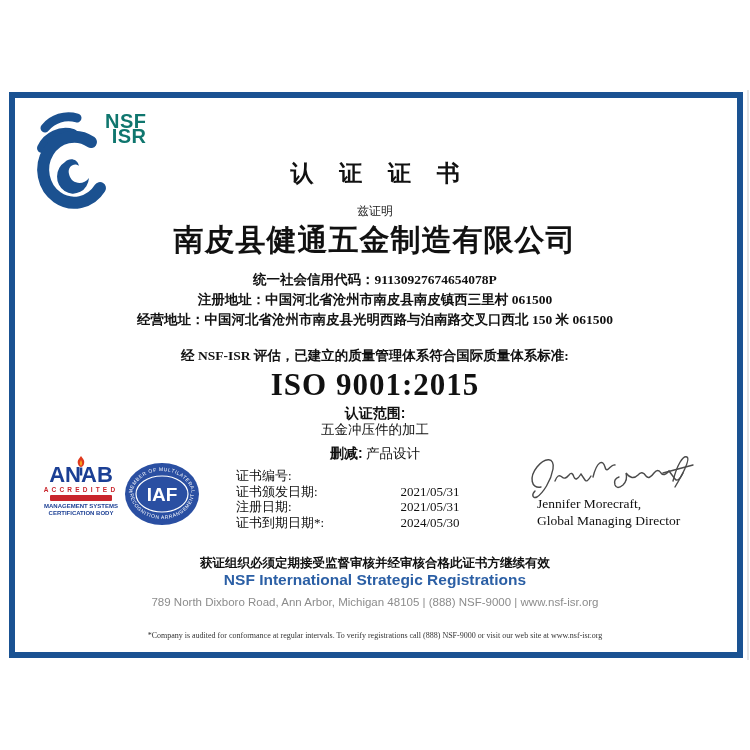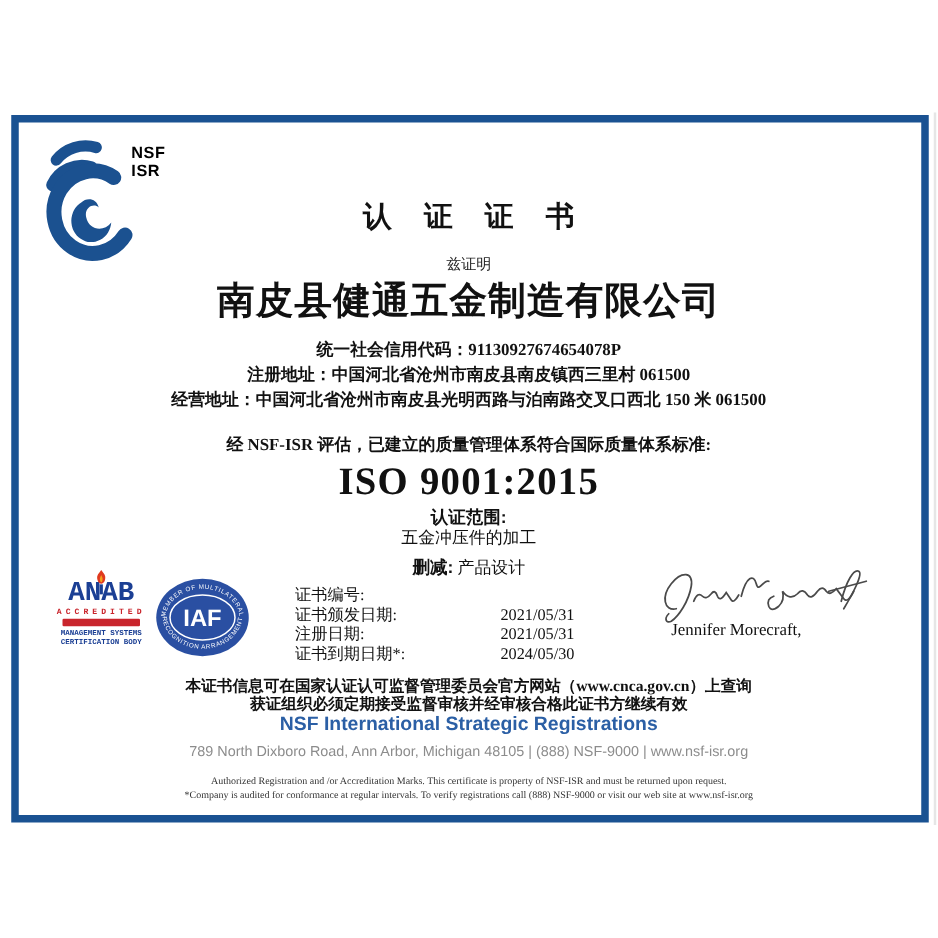--- a/index.html
+++ b/index.html
@@ -8,42 +8,42 @@
           font-family:"Liberation Serif","DejaVu Serif",serif; color:#111; }
   .frame { position:absolute; left:9px; top:92px; width:734px; height:566px;
            border:6px solid #1a5292; background:#fff; }
   .scan-edge { position:absolute; right:1px; top:90px; width:2px; height:570px; background:#e6e6e6; }
 
   .abs { position:absolute; }
   .ctr { left:0; width:750px; text-align:center; }
 
   
   .nsf-logo { left:33px; top:110px; width:110px; height:110px; }
-  .nsf-logo-text { position:absolute; left:72px; top:4px; color:#000000;
+  .nsf-logo-text { position:absolute; left:72px; top:4px; color:#0f766e;
                    font-family:"Liberation Sans","DejaVu Sans",sans-serif;
-                   font-weight:bold; font-size:13px; line-height:15px; letter-spacing:.5px; }
+                   font-weight:bold; font-size:20px; line-height:15px; letter-spacing:.5px;text-align:right; }
 
   .title { top:158px; font-size:23px; font-weight:bold; letter-spacing:10px; text-indent:10px; }
   .attest { top:203px; font-size:12px; color:#222; }
   .company { top:220px; font-size:30px; font-weight:bold; letter-spacing:1px;
              font-family:"Liberation Sans","DejaVu Sans",sans-serif; }
   .credit  { top:271px; font-size:13.5px; font-weight:600; }
   .addr1   { top:291px; font-size:13.5px; font-weight:600; }
   .addr2   { top:311px; font-size:13.5px; font-weight:600; }
   .assess  { top:347px; font-size:13.5px; font-weight:600; }
   .iso     { top:367px; font-size:31px; font-weight:bold; letter-spacing:1px; }
   .scope-label { top:405px; font-size:14px; font-weight:bold;
                  font-family:"Liberation Sans","DejaVu Sans",sans-serif; }
   .scope   { top:421px; font-size:13.5px; }
   .excl    { top:445px; font-size:13.5px; }
   .excl b  { font-family:Liberation Sans, sans-serif; font-size:14px; }
 
   
   .anab { left:38px; top:464px; width:86px; height:68px; text-align:center;
-          font-family:Liberation Mono, monospace; }
+          font-family:Liberation Sans, sans-serif; }
   .anab-word { position:relative; color:#1b3f94; font-weight:bold; font-size:22px;
                line-height:22px; letter-spacing:0px; }
   .anab-flame { position:absolute; left:37px; top:-8px; }
   .anab-accredited { color:#c9252c; font-size:6.5px; font-weight:bold; letter-spacing:3.2px;
                      margin-top:0px; }
   .anab-bar { margin:2px auto 2px auto; width:62px; height:6px; background:#c9252c;
               border-radius:1px; }
   .anab-small { color:#1b3f94; font-size:6px; font-weight:bold; line-height:7px; }
 
   .iaf { left:124px; top:462px; width:76px; height:64px; }
@@ -161,21 +161,20 @@
       <path d="M14 40 C4 42 2 30 10 20 C18 10 28 10 26 22 C24 34 16 46 10 50 C6 52 4 48 8 44"></path>
       <path d="M28 34 q3 -8 7 -4 q3 3 7 -2 q3 -4 5 2 q2 5 7 -3 l4 6 q2 3 6 -4"></path>
       <path d="M66 30 C70 14 76 12 78 20 C80 28 84 16 88 18"></path>
       <path d="M92 30 q-6 2 -4 8 q2 5 8 0 q5 -5 3 -12 q6 8 12 2 q4 -5 8 1 q3 4 8 -3 q4 -5 7 0 q3 4 8 -2 l6 8 q3 4 8 -6"></path>
       <path d="M146 34 C150 18 156 8 160 10 C164 12 154 30 148 40"></path>
       <path d="M136 26 L166 18"></path>
     </g>
   </svg>
   <div class="abs sig-name">
     <div>Jennifer Morecraft,</div>
+    <div>Global Managing Director</div>
   </div>
 
-  <div class="abs ctr notice1">本证书信息可在国家认证认可监督管理委员会官方网站（www.cnca.gov.cn）上查询</div>
   <div class="abs ctr notice2">获证组织必须定期接受监督审核并经审核合格此证书方继续有效</div>
   <div class="abs ctr org-name">NSF International Strategic Registrations</div>
   <div class="abs ctr org-addr">789 North Dixboro Road, Ann Arbor, Michigan 48105 | (888) NSF-9000 | www.nsf-isr.org</div>
-  <div class="abs ctr fine1">Authorized Registration and /or Accreditation Marks. This certificate is property of NSF-ISR and must be returned upon request.</div>
   <div class="abs ctr fine2">*Company is audited for conformance at regular intervals. To verify registrations call (888) NSF-9000 or visit our web site at www.nsf-isr.org</div>
 </div>
 
 </body></html>

